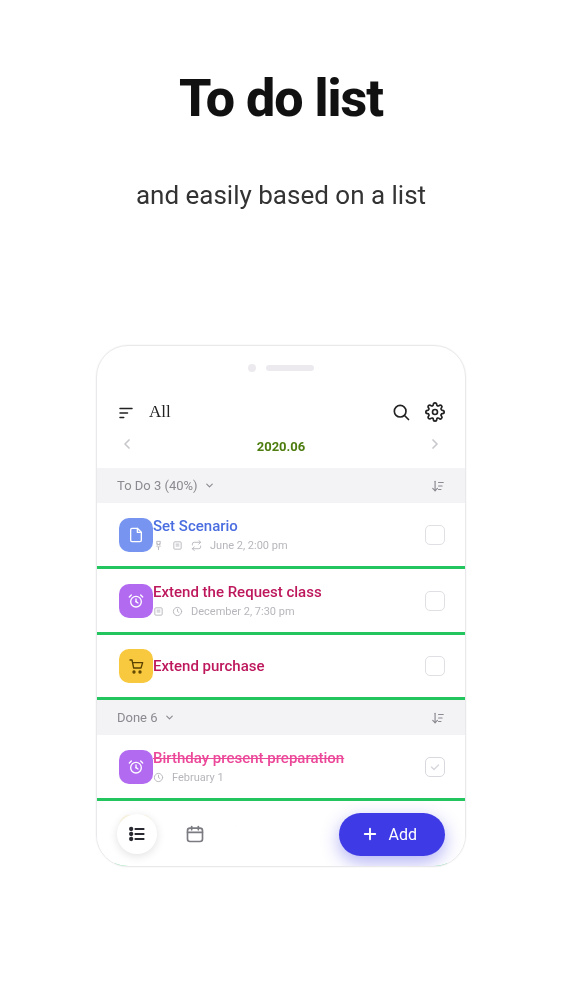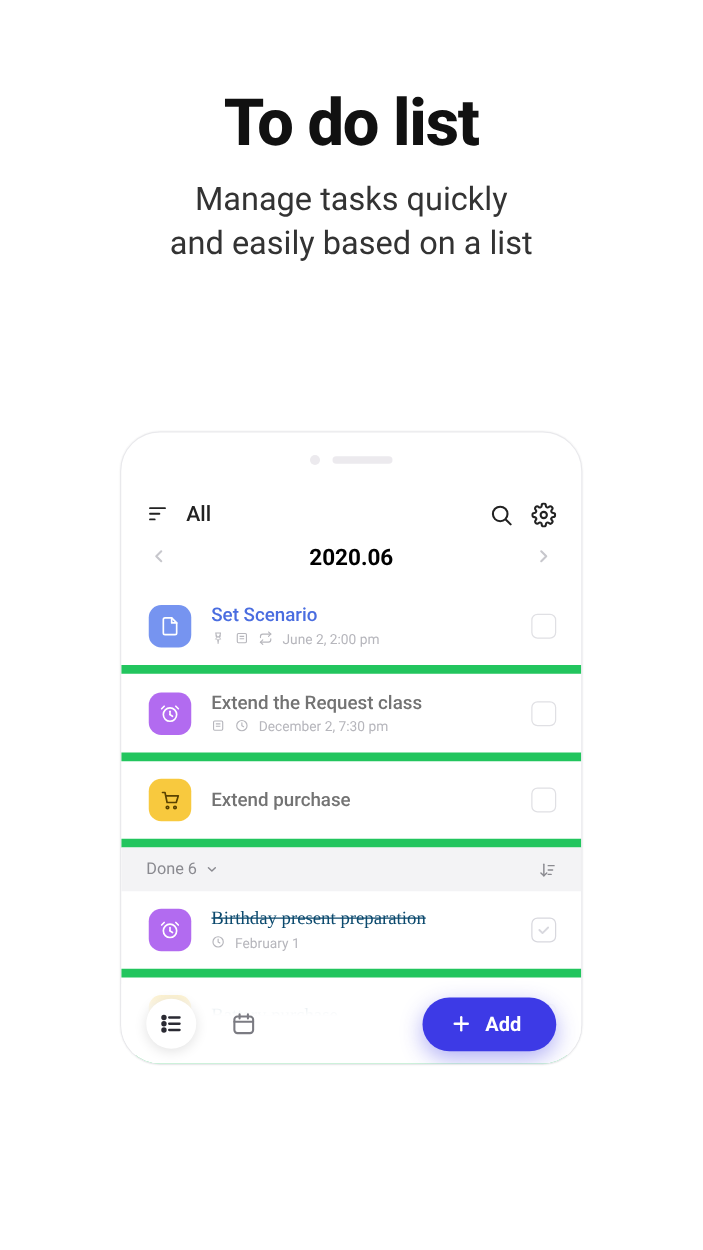--- a/index.html
+++ b/index.html
@@ -45,92 +45,93 @@
     display: flex;
     justify-content: center;
     align-items: center;
     gap: 10px;
     margin-bottom: 30px;
   }
   .cam-dot { width: 8px; height: 8px; border-radius: 50%; background: #eceaee; }
   .speaker { width: 48px; height: 6px; border-radius: 3px; background: #eceaee; }
   .topbar {
     display: flex;
-    align-items: flex-start;
+    align-items: flex-end;
     padding: 0 20px;
     gap: 14px;
     margin-bottom: 14px;
+    font-family: Liberation Serif, serif;
   }
   .topbar .filter-label {
     font-size: 17px;
     font-weight: 500;
     color: #222;
     flex: 1;
   }
   .icon-btn { color: #222; display: inline-flex; align-items: center; justify-content: center; }
   .month-row {
     display: flex;
     align-items: center;
     justify-content: space-between;
     padding: 0 22px;
     margin-bottom: 12px;
   }
   .month-title {
-    font-size: 18px;
+    font-size: 13px;
     font-weight: 700;
-    color: #000000;
+    color: #4d7c0f;
   }
   .chev { color: #c7c7cc; }
   .section-header {
     display: flex;
     align-items: center;
     justify-content: space-between;
     background: #f3f3f5;
     padding: 10px 20px;
     font-size: 13px;
     color: #8a8a90;
   }
   .section-header .left {
     display: flex;
     align-items: center;
     gap: 6px;
   }
   .task-item {
     display: flex;
     align-items: center;
     padding: 14px 20px 14px 22px;
-    gap: 16px;
-    border-bottom: 7px solid #22c55e;
+    border-bottom: 3px solid #22c55e;
   }
   .task-item:last-child { border-bottom: none; }
   .cat-icon {
     width: 34px;
     height: 34px;
     border-radius: 10px;
     display: flex;
     align-items: center;
     justify-content: center;
     flex-shrink: 0;
   }
   .ci-blue { background: #7694f0; color: #fff; }
   .ci-purple { background: #b26bf0; color: #fff; }
   .ci-yellow { background: #f8c93e; color: #5a4200; }
   .task-body { flex: 1; min-width: 0; }
   .task-title {
     font-size: 15px;
-    color: #737373;
+    color: #be185d;
     font-weight: 500;
     white-space: nowrap;
     overflow: hidden;
     text-overflow: ellipsis;
   }
   .task-title.link { color: #4a6de0; }
-  .task-title.done { color: #0c4a6e; text-decoration: line-through; font-family: Liberation Serif, serif; }
+  .task-title.done { color: #ec4899; text-decoration: line-through; }
   .task-meta {
     display: flex;
+    align-items: center;
     gap: 8px;
     font-size: 11px;
     color: #b6b6bc;
     margin-top: 4px;
   }
   .task-meta svg { flex-shrink: 0; }
   .task-check {
     width: 20px;
     height: 20px;
     border: 1.5px solid #e0e0e4;
@@ -173,31 +174,31 @@
   .add-btn {
     margin-left: auto;
     background: #3d3ae6;
     color: #fff;
     border-radius: 26px;
     padding: 12px 28px 12px 22px;
     display: flex;
     align-items: center;
     gap: 10px;
     font-size: 16px;
-    font-weight: 700;
+    font-weight: 400;
     box-shadow: 0 6px 18px rgba(61,58,230,0.4);
   }
 </style>
 </head>
 <body>
 
 <div class="hero">
   <h1>To do list</h1>
   <p>
-    <span>Manage tasks quickly</span><br>
+    <br>
     <span>and easily based on a list</span>
   </p>
 </div>
 
 <div class="phone">
 
   <div class="notch-row">
     <div class="cam-dot"></div>
     <div class="speaker"></div>
   </div>
@@ -232,20 +233,35 @@
         </svg>
     </span>
     <span class="month-title">2020.06</span>
     <span class="chev">
       <svg width="16" height="16" viewBox="0 0 24 24" fill="none" stroke="currentColor" stroke-width="2.5" stroke-linecap="round" stroke-linejoin="round">
           <polyline points="9 18 15 12 9 6"></polyline>
         </svg>
     </span>
   </div>
 
+  <div class="section-header">
+    <div class="left">
+      <span>To Do 3 (40%)</span>
+      <svg width="11" height="11" viewBox="0 0 24 24" fill="none" stroke="currentColor" stroke-width="2.5" stroke-linecap="round" stroke-linejoin="round">
+          <polyline points="6 9 12 15 18 9"></polyline>
+        </svg>
+    </div>
+    <svg width="14" height="14" viewBox="0 0 24 24" fill="none" stroke="currentColor" stroke-width="2" stroke-linecap="round">
+        <path d="M7 4v16"></path>
+        <polyline points="3 16 7 20 11 16"></polyline>
+        <line x1="13" y1="6" x2="21" y2="6"></line>
+        <line x1="13" y1="12" x2="19" y2="12"></line>
+        <line x1="13" y1="18" x2="17" y2="18"></line>
+      </svg>
+  </div>
 
   <div class="task-item">
     <div class="cat-icon ci-blue">
       <svg width="16" height="16" viewBox="0 0 24 24" fill="none" stroke="currentColor" stroke-width="2" stroke-linecap="round" stroke-linejoin="round">
           <path d="M14 2H6a2 2 0 0 0-2 2v16a2 2 0 0 0 2 2h12a2 2 0 0 0 2-2V8z"></path>
           <polyline points="14 2 14 8 20 8"></polyline>
         </svg>
     </div>
     <div class="task-body">
       <div class="task-title link">Set Scenario</div>

